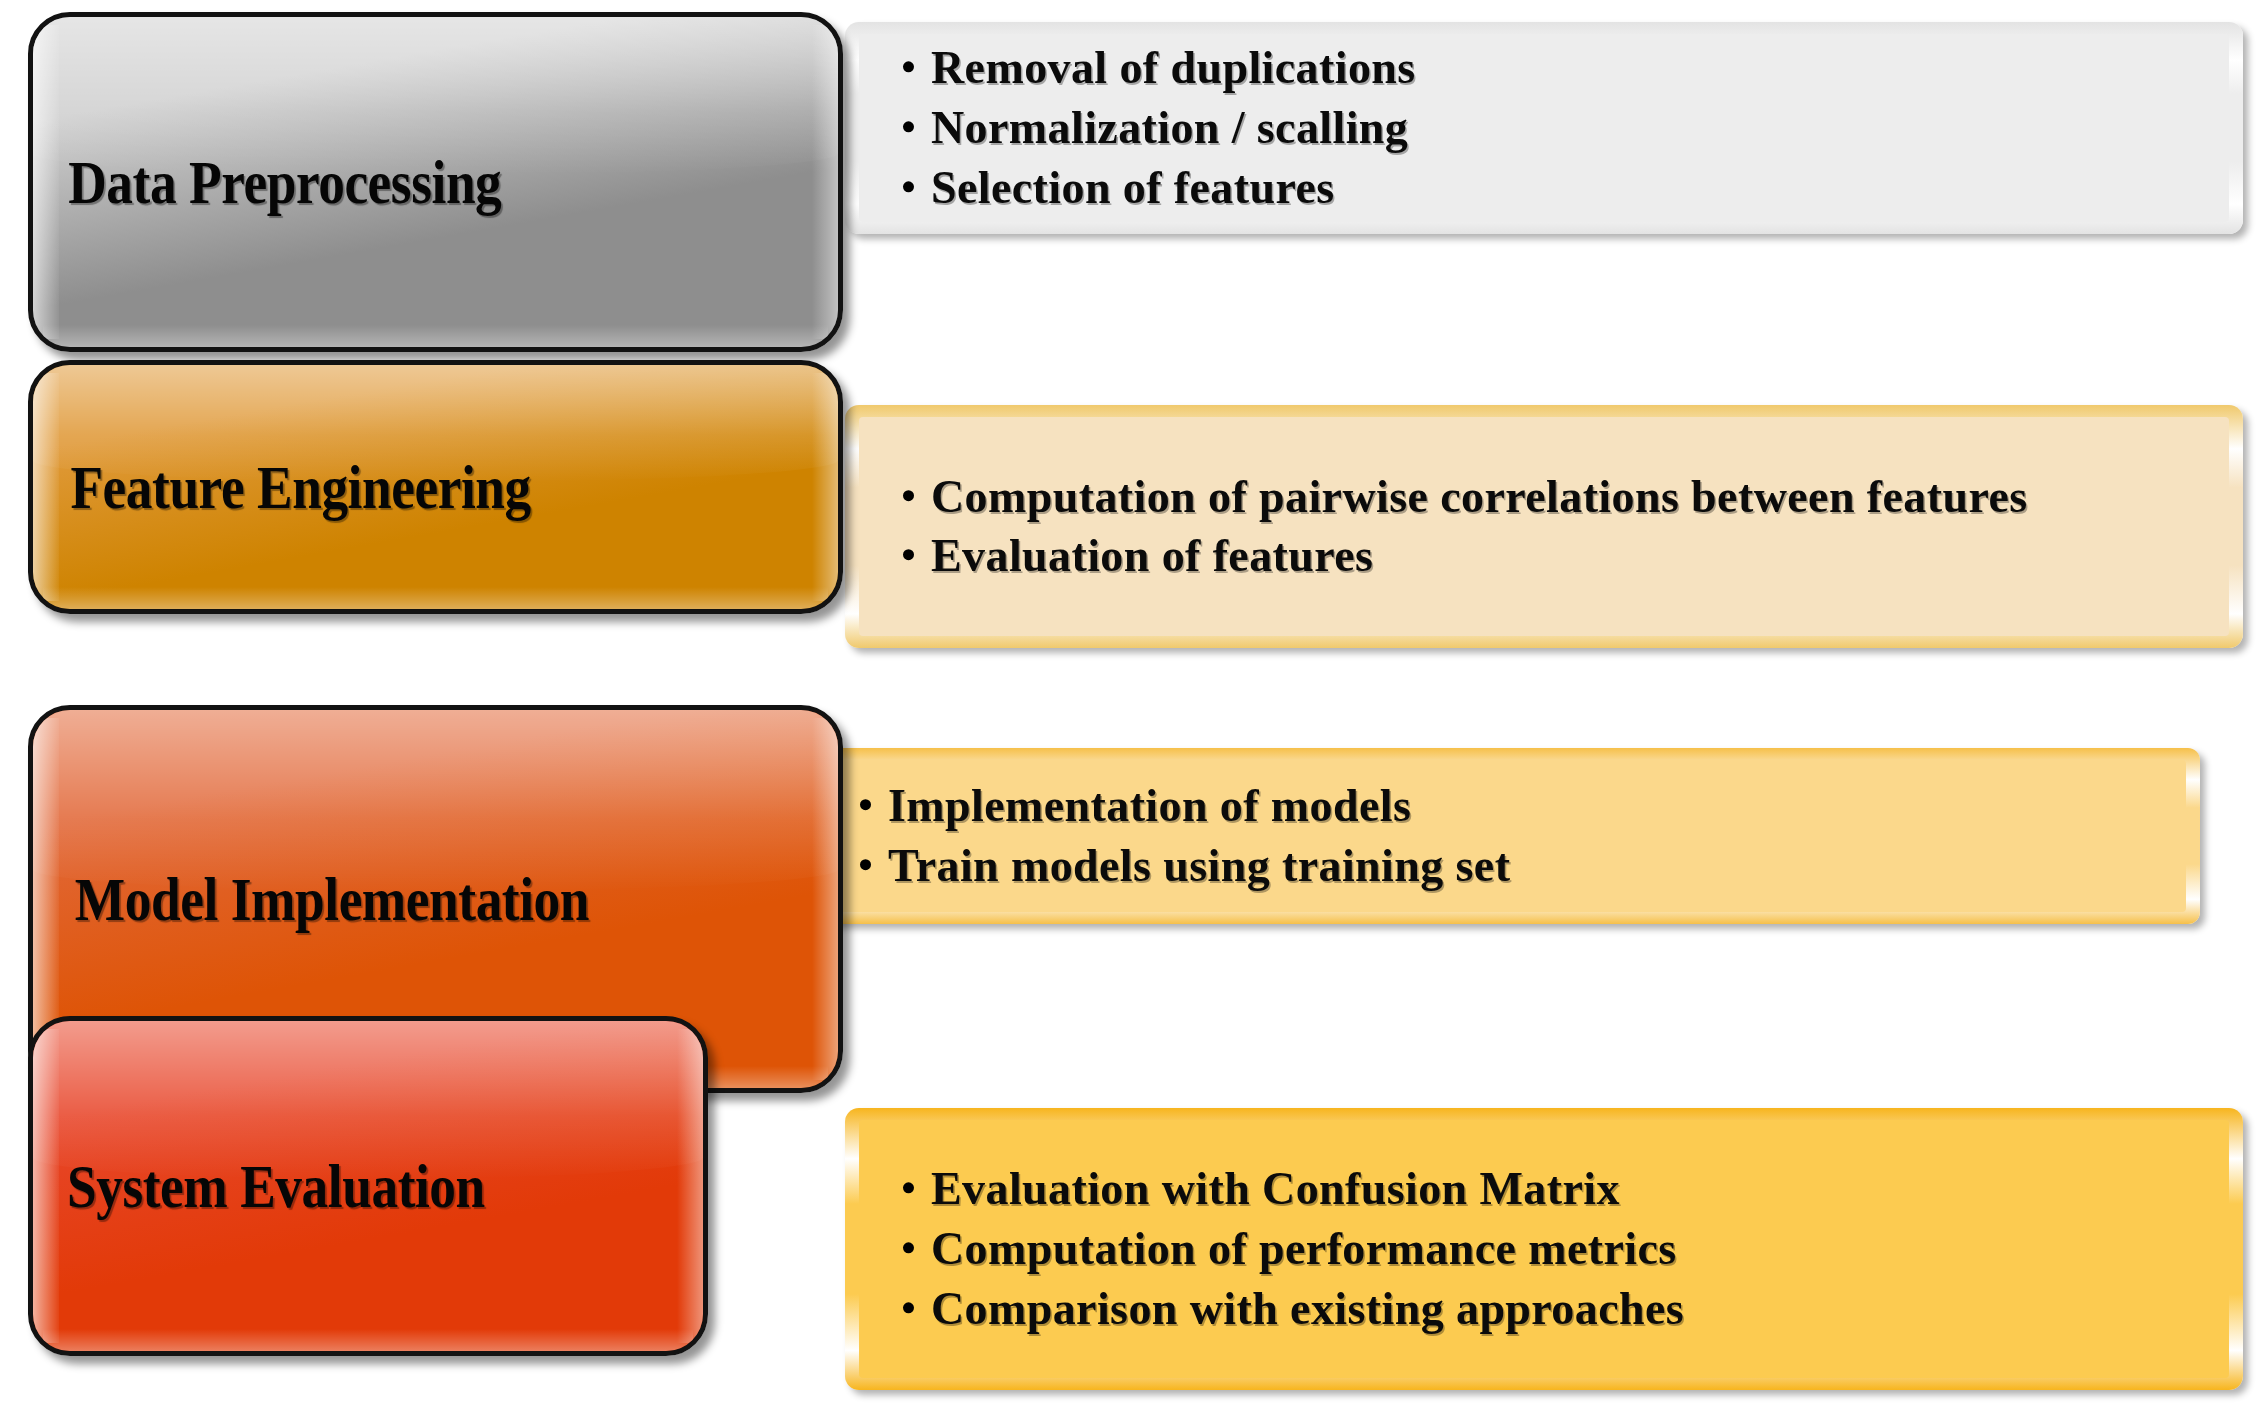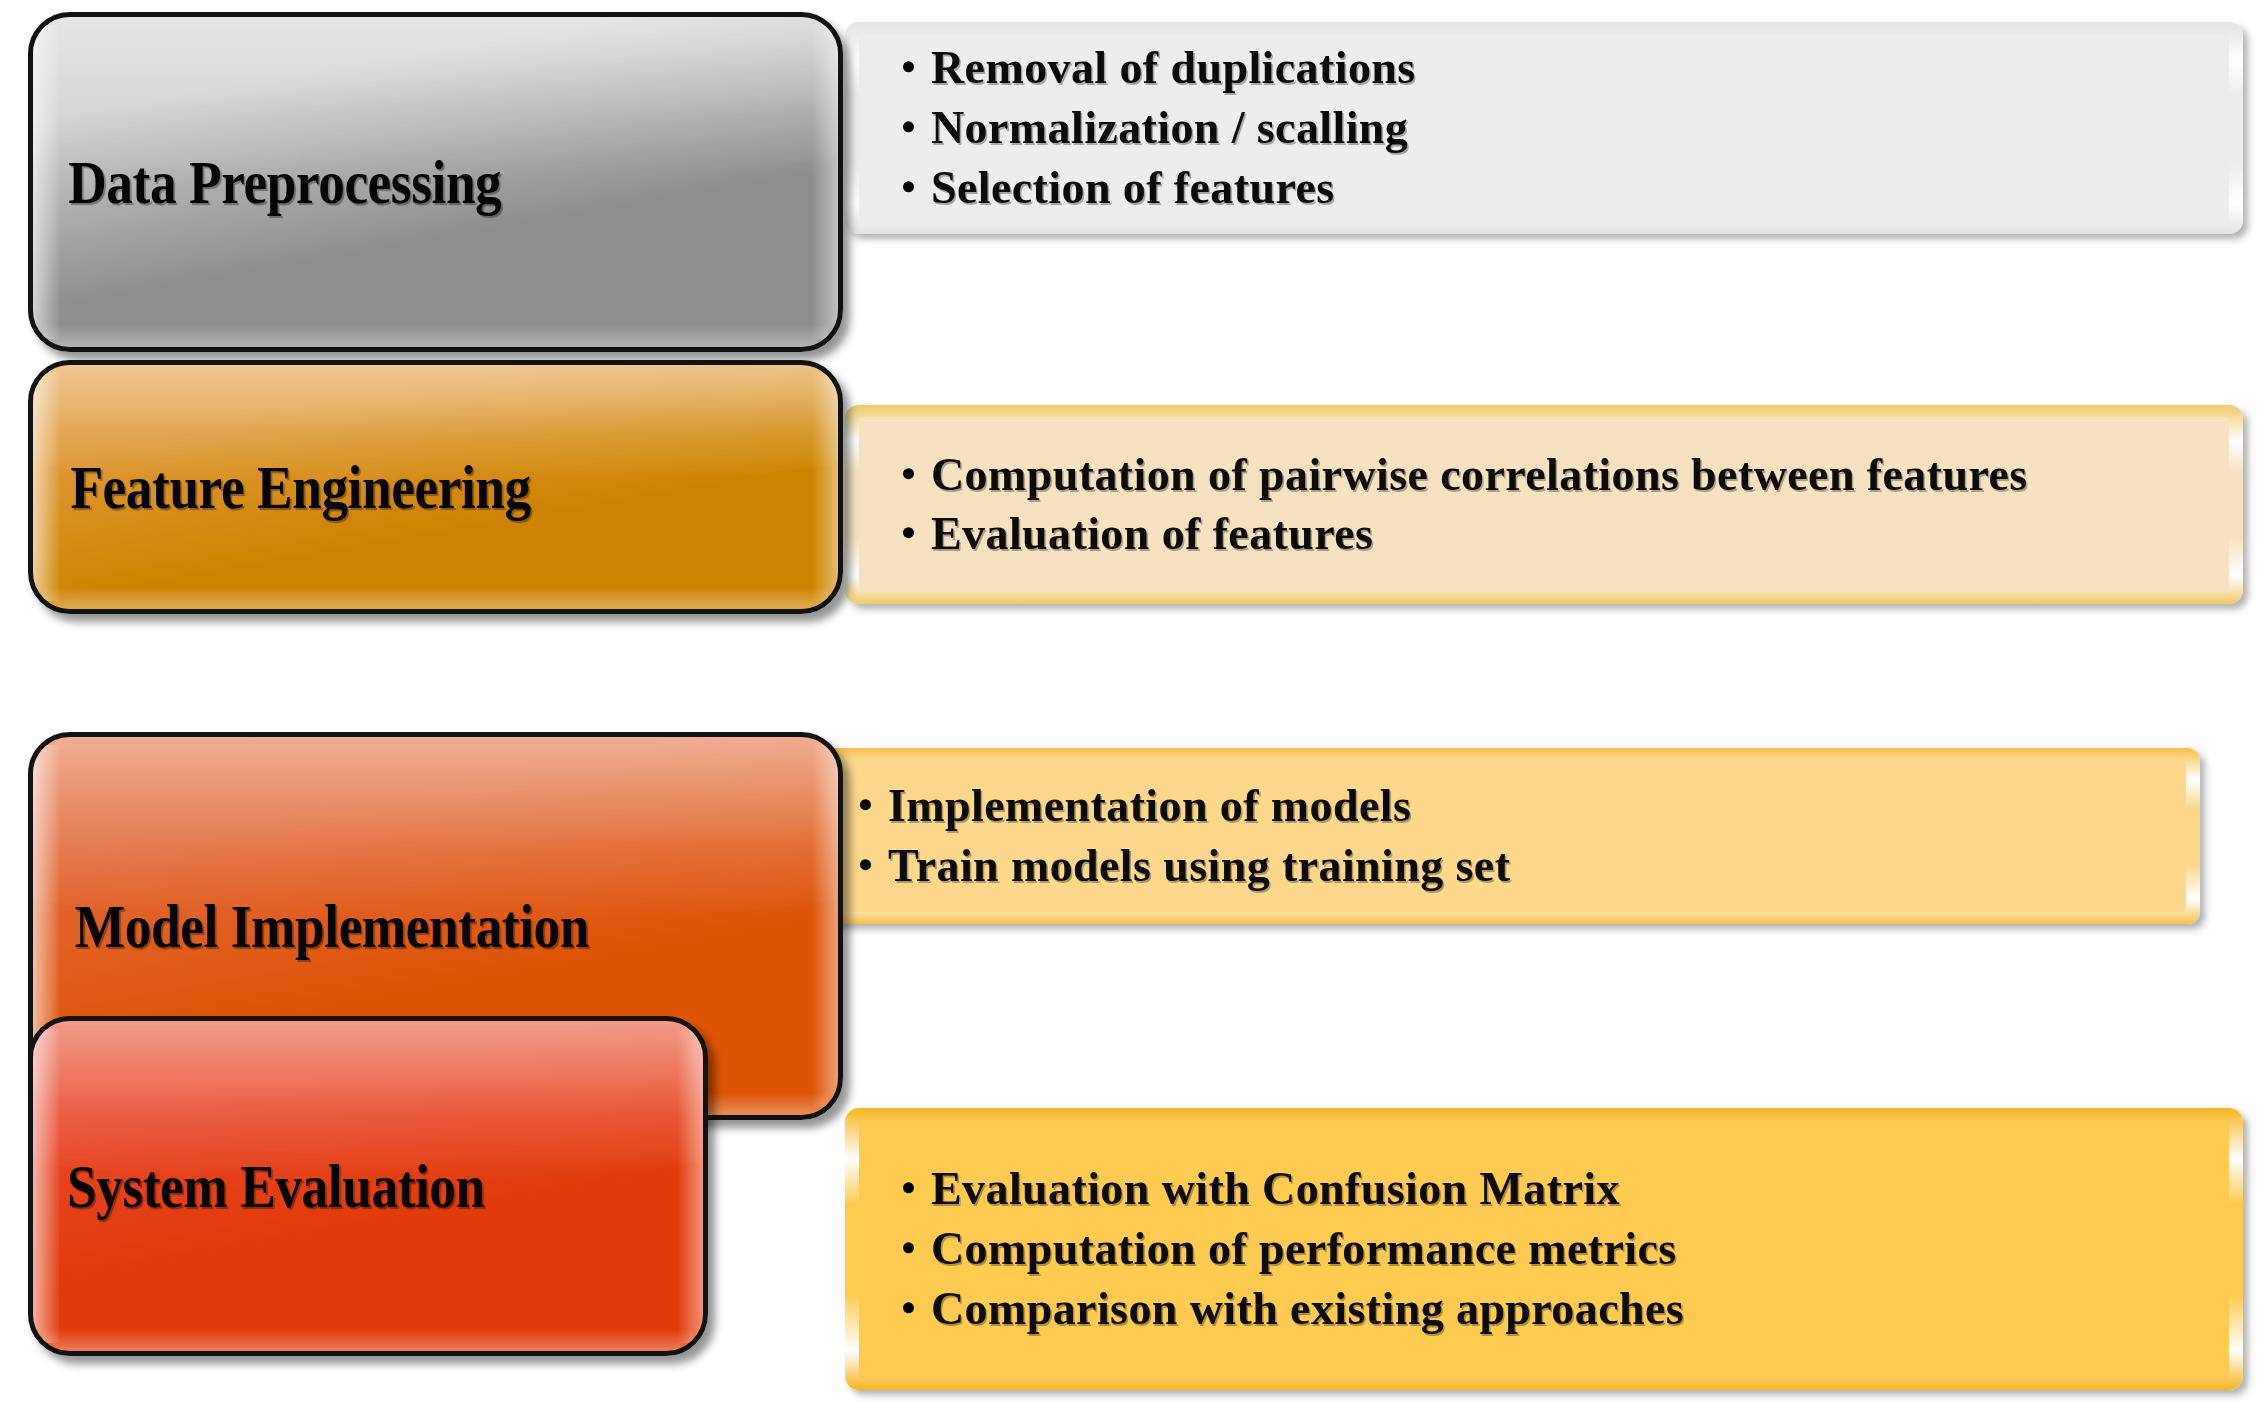--- a/index.html
+++ b/index.html
@@ -146,21 +146,21 @@
       </div>
       <div class="stage-box" style="top: 12px; width: 815px; height: 340px; background: linear-gradient(170deg, rgb(208, 208, 208) 0%, rgb(208, 208, 208) 22%, rgb(142, 142, 142) 62%, rgb(142, 142, 142) 100%); pointer-events: auto;">
         <div class="stage-gloss"></div>
         <div class="stage-edge-l"></div>
         <div class="stage-edge-r"></div>
         <div class="stage-edge-b"></div>
         <div class="stage-title"><span>Data Preprocessing</span></div>
       </div>
     </div>
     <div class="row" style="top: 0px; height: 1408px; pointer-events: none;">
-      <div class="detail-panel" style="left: 845px; top: 405px; width: 1398px; height: 199px; background: linear-gradient(rgb(240, 201, 108) 0%, rgb(255, 255, 255) 18%, rgb(246, 226, 192) 34%, rgb(246, 226, 192) 66%, rgb(255, 255, 255) 86%, rgb(240, 201, 108) 100%); pointer-events: auto;">
+      <div class="detail-panel" style="left: 845px; top: 405px; width: 1398px; height: 243px; background: linear-gradient(rgb(240, 201, 108) 0%, rgb(255, 255, 255) 18%, rgb(246, 226, 192) 34%, rgb(246, 226, 192) 66%, rgb(255, 255, 255) 86%, rgb(240, 201, 108) 100%); pointer-events: auto;">
         <div class="detail-inner" style="background: rgb(246, 226, 192);">
           <ul class="bullets">
             <li><span class="dot"></span><span>Computation of pairwise correlations between features</span></li>
             <li><span class="dot"></span><span>Evaluation of features</span></li>
           </ul>
         </div>
       </div>
       <div class="stage-box" style="top: 360px; width: 815px; height: 254px; background: linear-gradient(170deg, rgb(224, 154, 58) 0%, rgb(224, 154, 58) 22%, rgb(206, 131, 0) 62%, rgb(206, 131, 0) 100%); pointer-events: auto;">
         <div class="stage-gloss"></div>
         <div class="stage-edge-l"></div>
@@ -171,21 +171,21 @@
     </div>
     <div class="row" style="top: 0px; height: 1408px; pointer-events: none;">
       <div class="detail-panel" style="left: 802px; top: 748px; width: 1398px; height: 176px; background: linear-gradient(rgb(246, 192, 74) 0%, rgb(255, 255, 255) 18%, rgb(251, 216, 139) 34%, rgb(251, 216, 139) 66%, rgb(255, 255, 255) 86%, rgb(246, 192, 74) 100%); pointer-events: auto; border-radius: 12px;">
         <div class="detail-inner" style="background: rgb(251, 216, 139);">
           <ul class="bullets">
             <li><span class="dot"></span><span>Implementation of models</span></li>
             <li><span class="dot"></span><span>Train models using training set</span></li>
           </ul>
         </div>
       </div>
-      <div class="stage-box" style="top: 732px; width: 815px; height: 388px; background: linear-gradient(170deg, rgb(226, 105, 58) 0%, rgb(226, 105, 58) 22%, rgb(222, 84, 6) 62%, rgb(222, 84, 6) 100%); pointer-events: auto; text-decoration: underline;">
+      <div class="stage-box" style="top: 705px; width: 815px; height: 388px; background: linear-gradient(170deg, rgb(226, 105, 58) 0%, rgb(226, 105, 58) 22%, rgb(222, 84, 6) 62%, rgb(222, 84, 6) 100%); pointer-events: auto; text-decoration: underline;">
         <div class="stage-gloss"></div>
         <div class="stage-edge-l"></div>
         <div class="stage-edge-r"></div>
         <div class="stage-edge-b"></div>
         <div class="stage-title"><span>Model Implementation</span></div>
       </div>
     </div>
     <div class="row" style="top: 0px; height: 1408px; pointer-events: none;">
       <div class="detail-panel" style="left: 845px; top: 1108px; width: 1398px; height: 282px; background: linear-gradient(rgb(247, 181, 30) 0%, rgb(255, 255, 255) 18%, rgb(252, 203, 80) 34%, rgb(252, 203, 80) 66%, rgb(255, 255, 255) 86%, rgb(247, 181, 30) 100%); pointer-events: auto;">
         <div class="detail-inner" style="background: rgb(252, 203, 80);">

